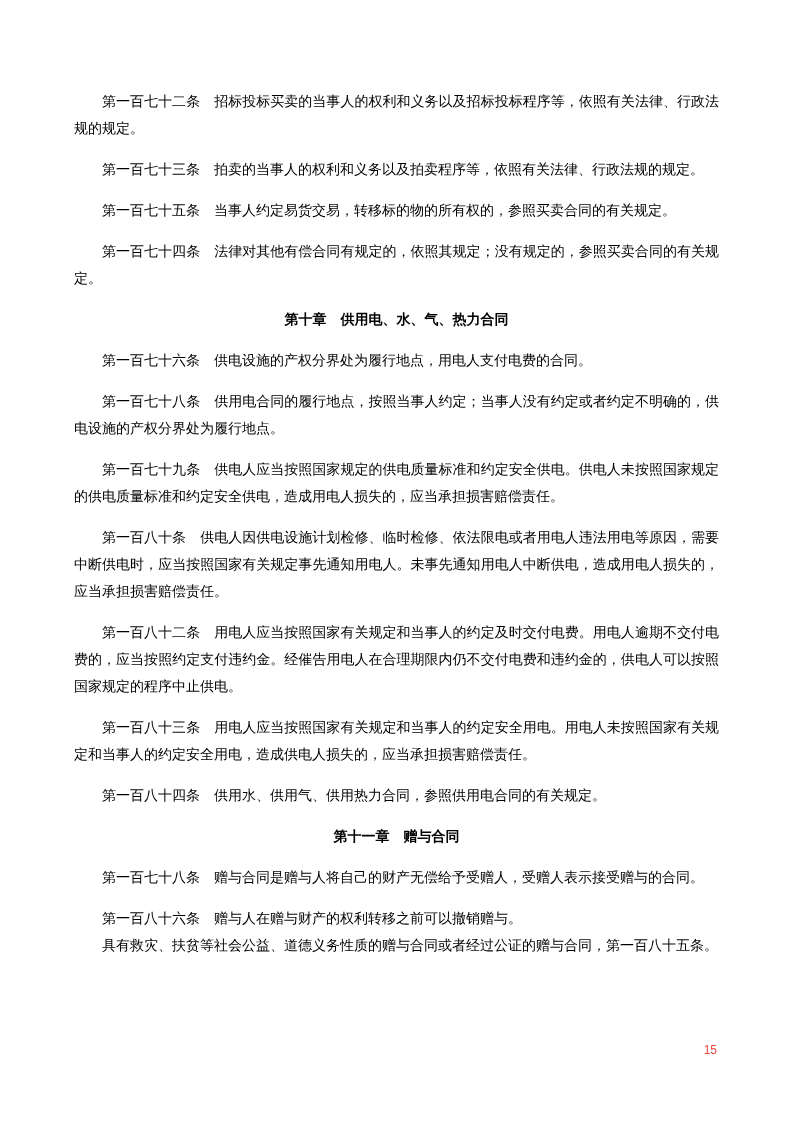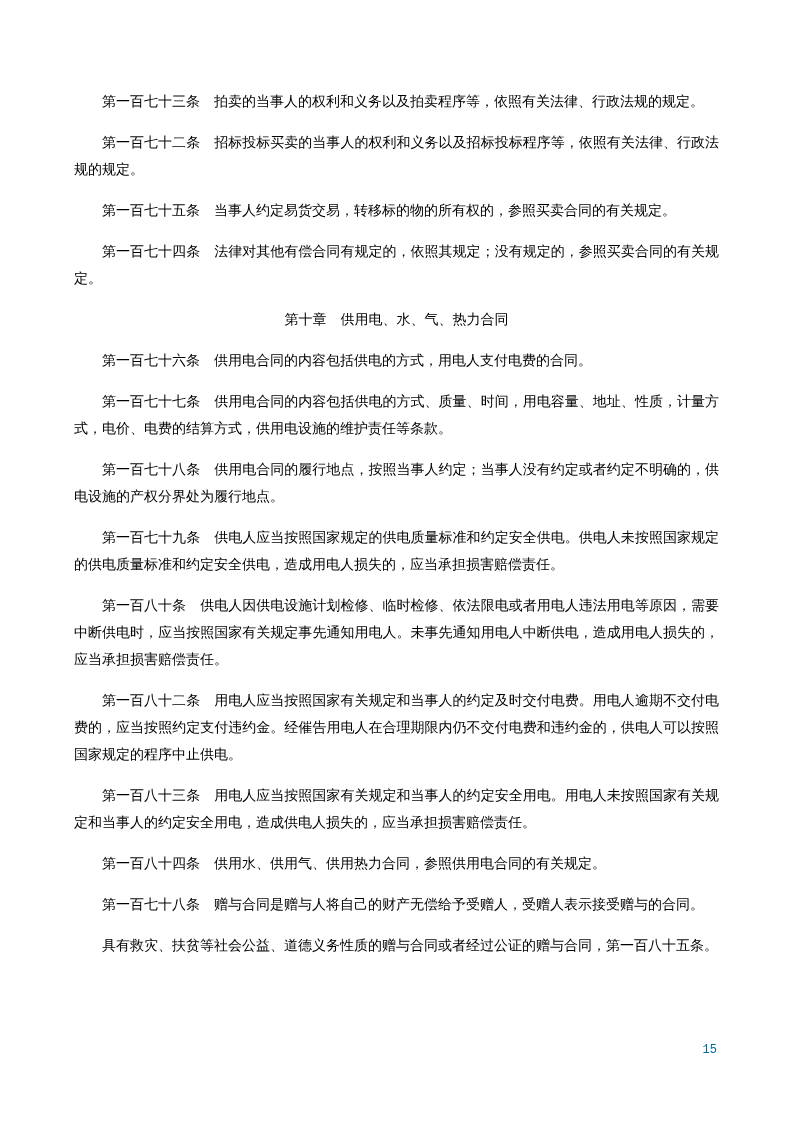--- a/index.html
+++ b/index.html
@@ -25,79 +25,80 @@
     line-height: 27px;
     text-align: justify;
     text-justify: inter-ideograph;
     text-indent: 28px;
     word-break: break-all;
   }
   .block-chapter { margin-bottom: 14px; }
   .block-chapter .line {
     font-size: 14px;
     line-height: 27px;
-    font-weight: normal;
+    font-weight: bold;
     text-align: center;
     text-indent: 0;
   }
   .page-number {
     position: absolute;
     top: 1042px;
     right: 76px;
     font-size: 12px;
     line-height: 16px;
-    font-family: Liberation Mono, monospace;
-    color: #0369a1;
+    font-family: Liberation Sans, sans-serif;
+    color: #ef4444;
   }
 </style>
 </head>
 <body>
 
 <div class="page">
   <div class="doc-body">
       <div class="block-article">
-        <p class="line">第一百七十三条　拍卖的当事人的权利和义务以及拍卖程序等，依照有关法律、行政法规的规定。</p>
+        <p class="line">第一百七十二条　招标投标买卖的当事人的权利和义务以及招标投标程序等，依照有关法律、行政法规的规定。</p>
       </div>
       <div class="block-article">
-        <p class="line">第一百七十二条　招标投标买卖的当事人的权利和义务以及招标投标程序等，依照有关法律、行政法规的规定。</p>
+        <p class="line">第一百七十三条　拍卖的当事人的权利和义务以及拍卖程序等，依照有关法律、行政法规的规定。</p>
       </div>
       <div class="block-article">
         <p class="line">第一百七十五条　当事人约定易货交易，转移标的物的所有权的，参照买卖合同的有关规定。</p>
       </div>
       <div class="block-article">
         <p class="line">第一百七十四条　法律对其他有偿合同有规定的，依照其规定；没有规定的，参照买卖合同的有关规定。</p>
       </div>
       <div class="block-chapter">
         <p class="line">第十章　供用电、水、气、热力合同</p>
       </div>
       <div class="block-article">
-        <p class="line">第一百七十六条　供用电合同的内容包括供电的方式，用电人支付电费的合同。</p>
-      </div>
-      <div class="block-article">
-        <p class="line">第一百七十七条　供用电合同的内容包括供电的方式、质量、时间，用电容量、地址、性质，计量方式，电价、电费的结算方式，供用电设施的维护责任等条款。</p>
+        <p class="line">第一百七十六条　供电设施的产权分界处为履行地点，用电人支付电费的合同。</p>
       </div>
       <div class="block-article">
         <p class="line">第一百七十八条　供用电合同的履行地点，按照当事人约定；当事人没有约定或者约定不明确的，供电设施的产权分界处为履行地点。</p>
       </div>
       <div class="block-article">
         <p class="line">第一百七十九条　供电人应当按照国家规定的供电质量标准和约定安全供电。供电人未按照国家规定的供电质量标准和约定安全供电，造成用电人损失的，应当承担损害赔偿责任。</p>
       </div>
       <div class="block-article">
         <p class="line">第一百八十条　供电人因供电设施计划检修、临时检修、依法限电或者用电人违法用电等原因，需要中断供电时，应当按照国家有关规定事先通知用电人。未事先通知用电人中断供电，造成用电人损失的，应当承担损害赔偿责任。</p>
       </div>
       <div class="block-article">
         <p class="line">第一百八十二条　用电人应当按照国家有关规定和当事人的约定及时交付电费。用电人逾期不交付电费的，应当按照约定支付违约金。经催告用电人在合理期限内仍不交付电费和违约金的，供电人可以按照国家规定的程序中止供电。</p>
       </div>
       <div class="block-article">
         <p class="line">第一百八十三条　用电人应当按照国家有关规定和当事人的约定安全用电。用电人未按照国家有关规定和当事人的约定安全用电，造成供电人损失的，应当承担损害赔偿责任。</p>
       </div>
       <div class="block-article">
         <p class="line">第一百八十四条　供用水、供用气、供用热力合同，参照供用电合同的有关规定。</p>
       </div>
+      <div class="block-chapter">
+        <p class="line">第十一章　赠与合同</p>
+      </div>
       <div class="block-article">
         <p class="line">第一百七十八条　赠与合同是赠与人将自己的财产无偿给予受赠人，受赠人表示接受赠与的合同。</p>
       </div>
       <div class="block-article">
+        <p class="line">第一百八十六条　赠与人在赠与财产的权利转移之前可以撤销赠与。</p>
         <p class="line">具有救灾、扶贫等社会公益、道德义务性质的赠与合同或者经过公证的赠与合同，第一百八十五条。</p>
       </div>
     </div>
   <div class="page-number">15</div>
 </div>
 
 </body></html>

